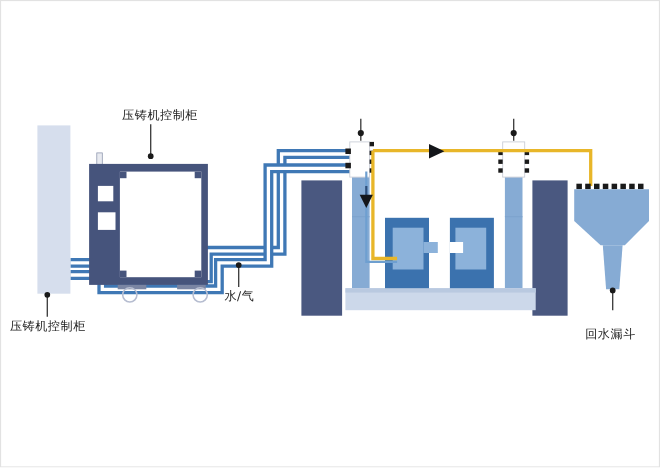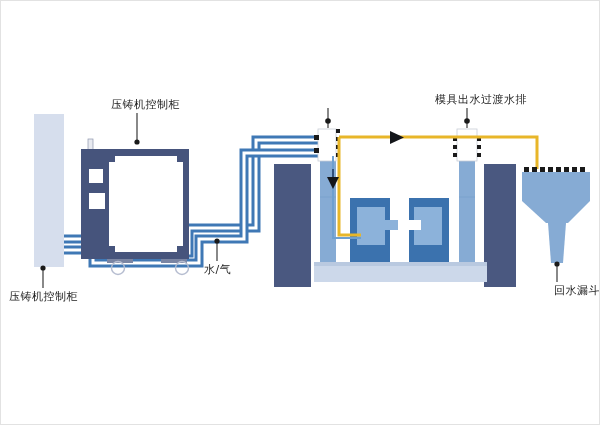--- a/index.html
+++ b/index.html
@@ -171,16 +171,15 @@
       <line x1="466" y1="107" x2="466" y2="127"></line>
       <circle cx="466" cy="120" r="2.8" stroke="none"></circle>
       <line x1="556" y1="262" x2="556" y2="281"></line>
       <circle cx="556" cy="263" r="2.6" stroke="none"></circle>
     </g>
   </svg>
 
   <div class="lbl" style="left:8px;  top:289px;">压铸机控制柜</div>
   <div class="lbl" style="left:110px; top:97px;">压铸机控制柜</div>
   <div class="lbl" style="left:203px; top:262px;">水/气</div>
-  <div class="lbl" style="left:434px; top:92px;">模具出水过渡水排</div>
-  <div class="lbl" style="left:531px; top:283px;margin-left:22px;">回水漏斗</div>
+  <div class="lbl" style="left:531px; top:296px;">回水漏斗</div>
 
 </div>
 
 </body></html>

